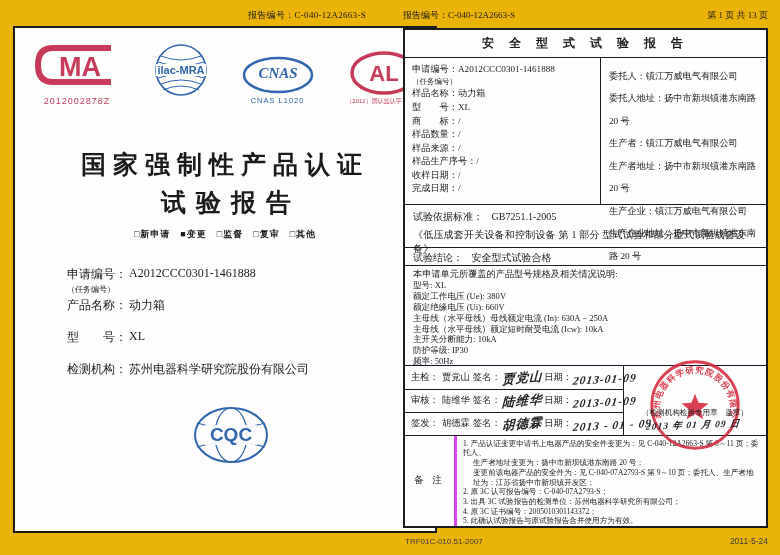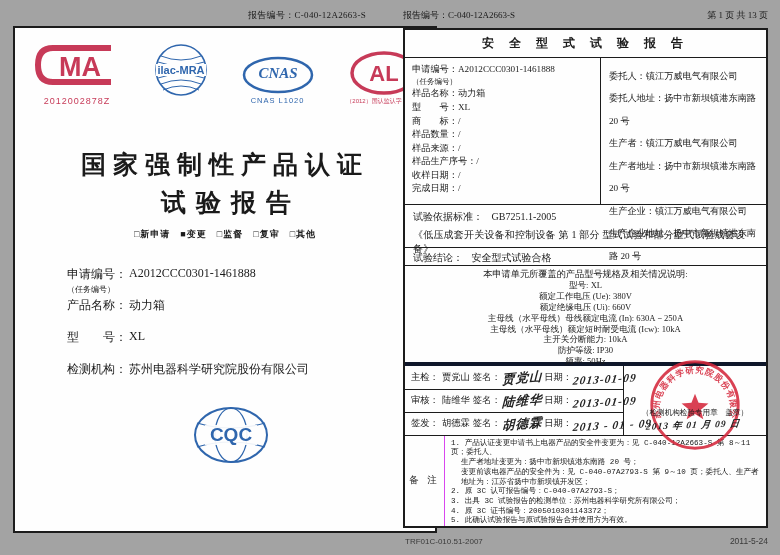--- a/index.html
+++ b/index.html
@@ -1,17 +1,17 @@
 <!DOCTYPE html>
 <html><head>
 <meta charset="utf-8">
 <style>
   * { box-sizing: border-box; margin: 0; padding: 0; }
   body { background: #fdfdfc; font-family: "Liberation Serif", serif; color: #1a1a1a; }
-  .canvas { position: relative; width: 780px; height: 555px; background: #a3a3a3; overflow: hidden; }
+  .canvas { position: relative; width: 780px; height: 555px; background: #eab308; overflow: hidden; }
 
   
   .left-page { position: absolute; left: 0; top: 0; width: 390px; height: 555px; }
   .lp-report-no { position: absolute; top: 9px; right: 24px; font-size: 9px; letter-spacing: .3px; }
   .lp-box { position: absolute; left: 13px; top: 26px; width: 424px; height: 507px; border: 2px solid #1c1c1c; background: #fefefe; }
   .logos { position: absolute; left: 18px; right: 14px; top: 14px; height: 86px; display: flex; justify-content: space-between; align-items: flex-start; }
   .logo { display: flex; flex-direction: column; align-items: center; }
   .cap { font-size: 9px; letter-spacing: 1px; margin-top: 2px; font-family: "Liberation Sans", sans-serif; }
   .red { color: #c73a58; }
   .blue { color: #2f66ad; }
@@ -35,35 +35,35 @@
   .c-sample { width: 196px; border-right: 1px solid #1c1c1c; padding: 5px 4px 0 7px; font-size: 9.2px; }
   .c-sample .kv { line-height: 13.6px; white-space: nowrap; }
   .c-sample .task { font-size: 7.5px; line-height: 11px; }
   .c-client { flex: 1; padding: 7px 4px 0 8px; font-size: 9.2px; }
   .c-client .kv { line-height: 22.5px; }
   .kv span { display: inline; }
   .r-standard { height: 43px; border-bottom: 1px solid #1c1c1c; padding: 5px 6px 0 8px; font-size: 10px; }
   .r-standard .l2 { margin-top: 4px; font-size: 10px; letter-spacing: .2px; }
   .r-conclusion { height: 20px; border-bottom: 1px solid #1c1c1c; padding: 3px 8px 0 8px; font-size: 10px; }
   .r-conclusion span { margin-right: 6px; }
-  .r-specs { height: 100px; border-bottom: 4px solid #0f172a; padding: 2px 8px 0 8px; font-size: 8.6px; text-align: center; }
+  .r-specs { height: 100px; border-bottom: 1px solid #0f172a; padding: 2px 8px 0 8px; font-size: 8.6px; }
   .r-specs div { line-height: 10.8px; }
   .r-specs .spec-title { font-size: 9.2px; line-height: 12px; }
   .r-sigs { height: 75px; border-bottom: 1px solid #1c1c1c; display: flex; }
   .sig-left { width: 219px; border-right: 1px solid #1c1c1c; display: flex; flex-direction: column; }
   .sig-row { flex: 1; display: flex; align-items: center; padding-left: 6px; font-size: 9.3px; border-bottom: 1px solid #1c1c1c; overflow: visible; white-space: nowrap; }
   .sig-row:last-child { border-bottom: none; }
   .sig-row .lbl { margin-right: 3px; }
   .sig-stamp-cell { flex: 1; position: relative; }
   .stamp-caption { position: absolute; bottom: 17px; left: 0; right: 0; text-align: center; font-size: 7.6px; z-index: 3; }
   .stamp-date { position: absolute; bottom: 3px; left: 0; right: 0; text-align: center; z-index: 3; }
   .r-remarks { flex: 1; display: flex; }
-  .rem-label { width: 40px; border-right: 1px solid #d946ef; display: flex; align-items: center; justify-content: center; font-size: 9.5px; letter-spacing: 3px; }
+  .rem-label { width: 52px; border-right: 3px solid #d946ef; display: flex; align-items: center; justify-content: center; font-size: 9.5px; letter-spacing: 3px; }
   .rem-body { flex: 1; padding: 3px 5px 0 6px; font-size: 7.6px; }
-  .rem-body div { line-height: 9.7px; font-family: Liberation Mono, monospace; }
+  .rem-body div { line-height: 9.7px; }
   .rem-body .cont { padding-left: 10px; }
   .rp-footer-l { position: absolute; left: 15px; bottom: 9px; font-size: 8px; font-family: "Liberation Sans", sans-serif; color: #3a3a3a; }
   .rp-footer-r { position: absolute; right: 12px; bottom: 9px; font-size: 8.5px; font-family: "Liberation Sans", sans-serif; color: #3a3a3a; }
 
   
   .hw { display: inline-block; font-style: italic; font-weight: 600; transform: rotate(-5deg) skewX(-6deg); font-size: 12.5px; color: #222; letter-spacing: 1px; margin: 0 2px -2px -2px; }
   .hw-date { font-size: 11.5px; transform: rotate(-3deg) skewX(-10deg); }
   .hw-stamp-date { font-size: 9.5px; transform: rotate(-2deg) skewX(-8deg); }
 
   

